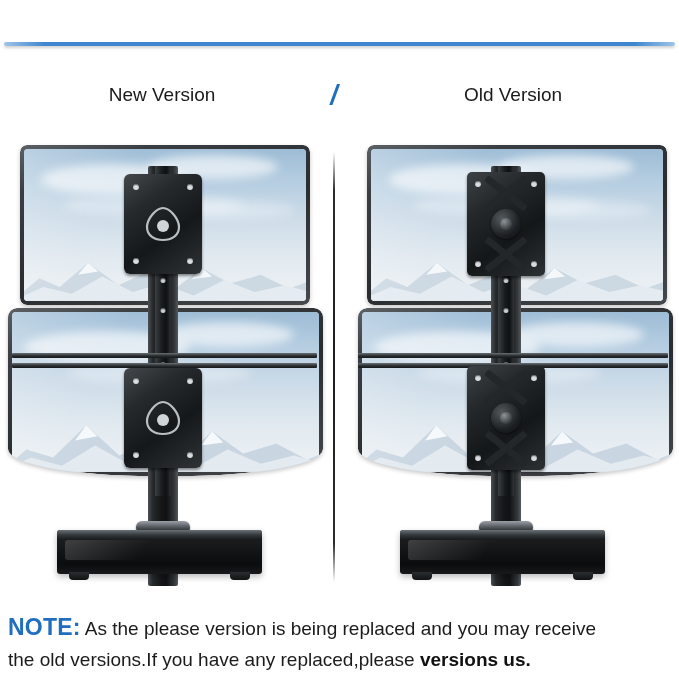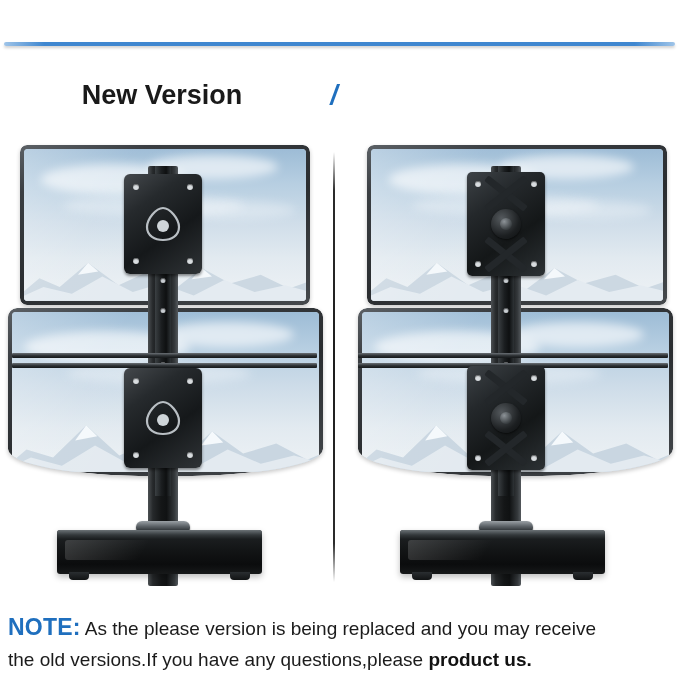--- a/index.html
+++ b/index.html
@@ -18,21 +18,21 @@
   }
   .rule{
     position:absolute;left:4px;top:42px;width:671px;height:4px;
     background:linear-gradient(to right,#9fc4e8 0%,#3f87d0 6%,#3f87d0 94%,#9fc4e8 100%);
     border-radius:2px;
     box-shadow:0 2px 3px rgba(0,0,0,.18);
   }
   .subhead{position:absolute;left:0;top:74px;width:679px;height:42px;}
   .subhead .lbl{
     position:absolute;top:0;height:42px;display:flex;align-items:center;justify-content:center;
-    font-size:27px;font-weight:bold;color:#1a1a1a;
+    font-size:19px;font-weight:normal;color:#1a1a1a;
   }
   .lbl-new{left:42px;width:240px;}
   .lbl-old{left:393px;width:240px;}
   .slash{
     position:absolute;left:316px;top:74px;width:36px;height:42px;
     display:flex;align-items:center;justify-content:center;
     font-size:27px;font-weight:bold;color:#1f6fbe;font-style:italic;
   }
 
   
@@ -131,20 +131,21 @@
 </style>
 </head>
 <body>
 
 <div class="page">
 
   <div class="rule"></div>
 
   <div class="subhead">
     <div class="lbl lbl-new">New Version</div>
+    <div class="lbl lbl-old">Old Version</div>
   </div>
   <div class="slash">/</div>
 
   <div class="vdivider"></div>
 
   <div class="scene scene-left">
 
     <div class="mon mon-u mon-u-L">
       <div class="bezel">
         <div class="glass">
@@ -324,16 +325,16 @@
     <div class="base" style="left:60px;top:410px;width:205px;">
       <div class="base-top"></div>
       <div class="base-gloss"></div>
       <div class="foot" style="left:12px;"></div>
       <div class="foot" style="right:12px;"></div>
     </div>
   </div>
 
   <div class="note">
     <b class="kw">NOTE:</b><span> As the please version is being replaced and you may receive</span><br>
-    <span>the old versions.If you have any questions,please </span><b class="cu">product us.</b>
+    <span>the old versions.If you have any replaced,please </span><b class="cu">versions us.</b>
   </div>
 
 </div>
 
 </body></html>

